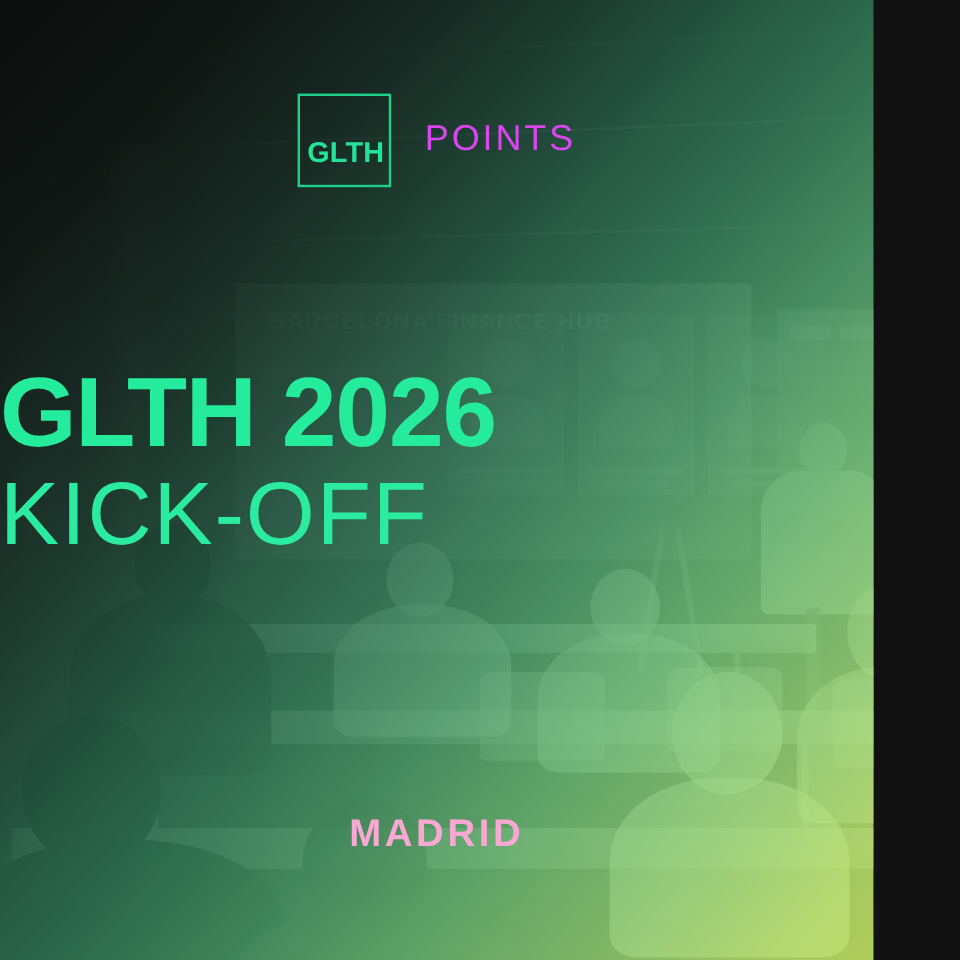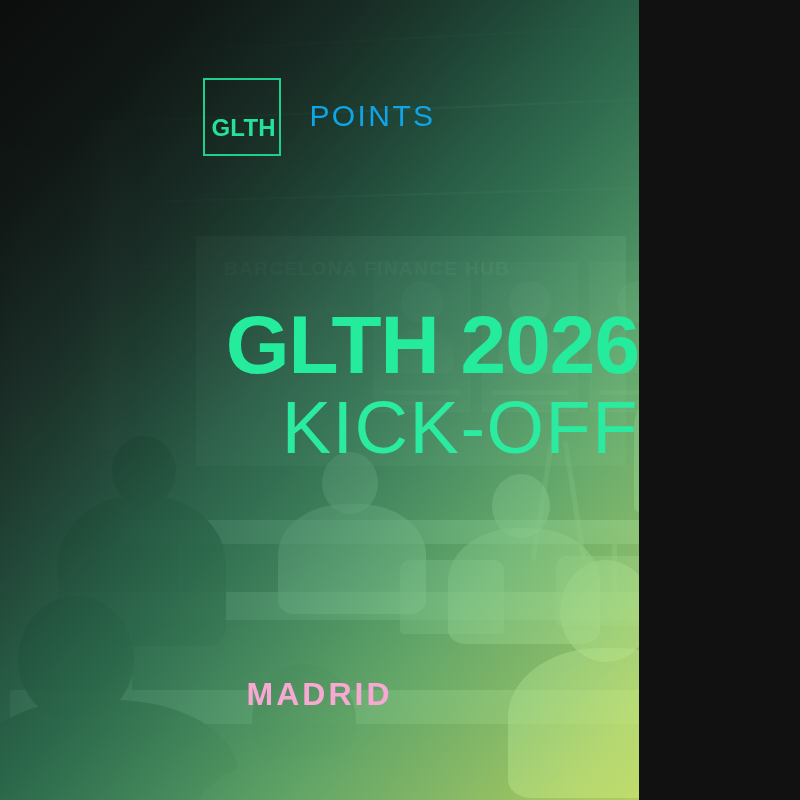--- a/index.html
+++ b/index.html
@@ -6,21 +6,21 @@
   * { margin:0; padding:0; box-sizing:border-box; }
   html, body {
     width:800px; height:800px;
     background:#111;
     font-family:"Liberation Sans", sans-serif;
     overflow:hidden;
   }
 
   .poster{
     position:relative;
-    width:639px; height:800px;
+    width:728px; height:800px;
     overflow:hidden;
     background:#1b1d1b;
   }
 
   
   .photo{
     position:absolute; inset:0;
     filter:saturate(.25) contrast(1.02);
   }
   .photo > *{ position:absolute; }
@@ -191,30 +191,30 @@
   .logo-mark-text{
     font:700 24px/1 "Liberation Sans",sans-serif;
     color:#25e29a;
     letter-spacing:.2px;
     padding:0 0 14px 6px;
     white-space:nowrap;
     position:relative; z-index:2;
   }
   .logo-word{
     font:300 30px/1 "Liberation Sans",sans-serif;
-    color:#0ea5e9;
+    color:#d946ef;
     letter-spacing:2.4px;
     margin-left:28px;
     padding-bottom:2px;
   }
 
   
   .headline{
     position:absolute; left:0; right:0; top:306px;
-    text-align:right;
+    text-align:left;
   }
   .line1{
     font:900 82px/0.96 "Liberation Sans",sans-serif;
     color:#25eb9c;
     letter-spacing:-1px;
     white-space:nowrap;
   }
   .line2{
     font:300 74px/1.0 "Liberation Sans",sans-serif;
     color:#2bebA0;

